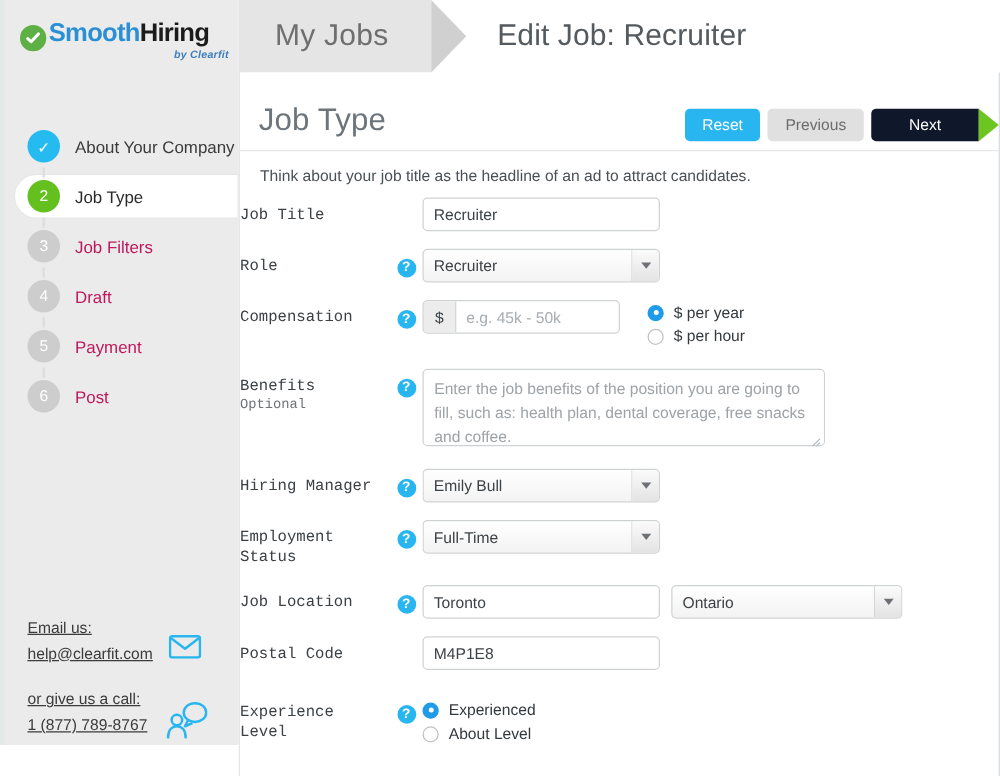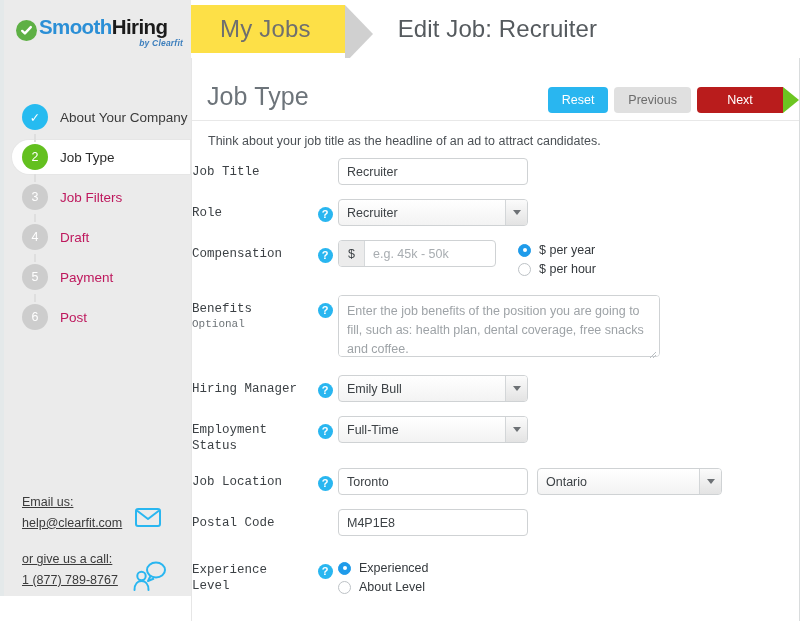--- a/index.html
+++ b/index.html
@@ -147,22 +147,22 @@
   }
   #breadcrumb {
     position: absolute;
     left: 0; top: 0;
     height: 58px;
     display: flex;
     align-items: center;
   }
   #crumb-myjobs {
     position: relative;
-    height: 48px;
-    background: #fde047;
+    height: 58px;
+    background: #e5e5e5;
     display: flex;
     align-items: center;
     padding: 0 34px 0 29px;
     font-size: 24px;
     color: #6f6f6f;
     letter-spacing: 0.2px;
   }
   #crumb-myjobs::after {
     content: "";
     position: absolute;
@@ -508,21 +508,21 @@
     </div>
   </div>
 
   <div id="main">
     <div id="page-title">Job Type</div>
 
     <div id="actions">
       <div class="btn" id="btn-reset" style="background: rgb(41, 182, 240);">Reset</div>
       <div class="btn" id="btn-previous">Previous</div>
       <div id="btn-next-wrap">
-        <div class="btn" id="btn-next" style="background: #b91c1c;">Next</div>
+        <div class="btn" id="btn-next" style="background: #0f172a;">Next</div>
         <div id="btn-next-arrow" style="border-left-color: rgb(108, 197, 33);"></div>
       </div>
     </div>
 
     <div id="title-rule"></div>
     <div id="subtitle">Think about your job title as the headline of an ad to attract candidates.</div>
 
     <div id="form">
 
       <div class="row">

